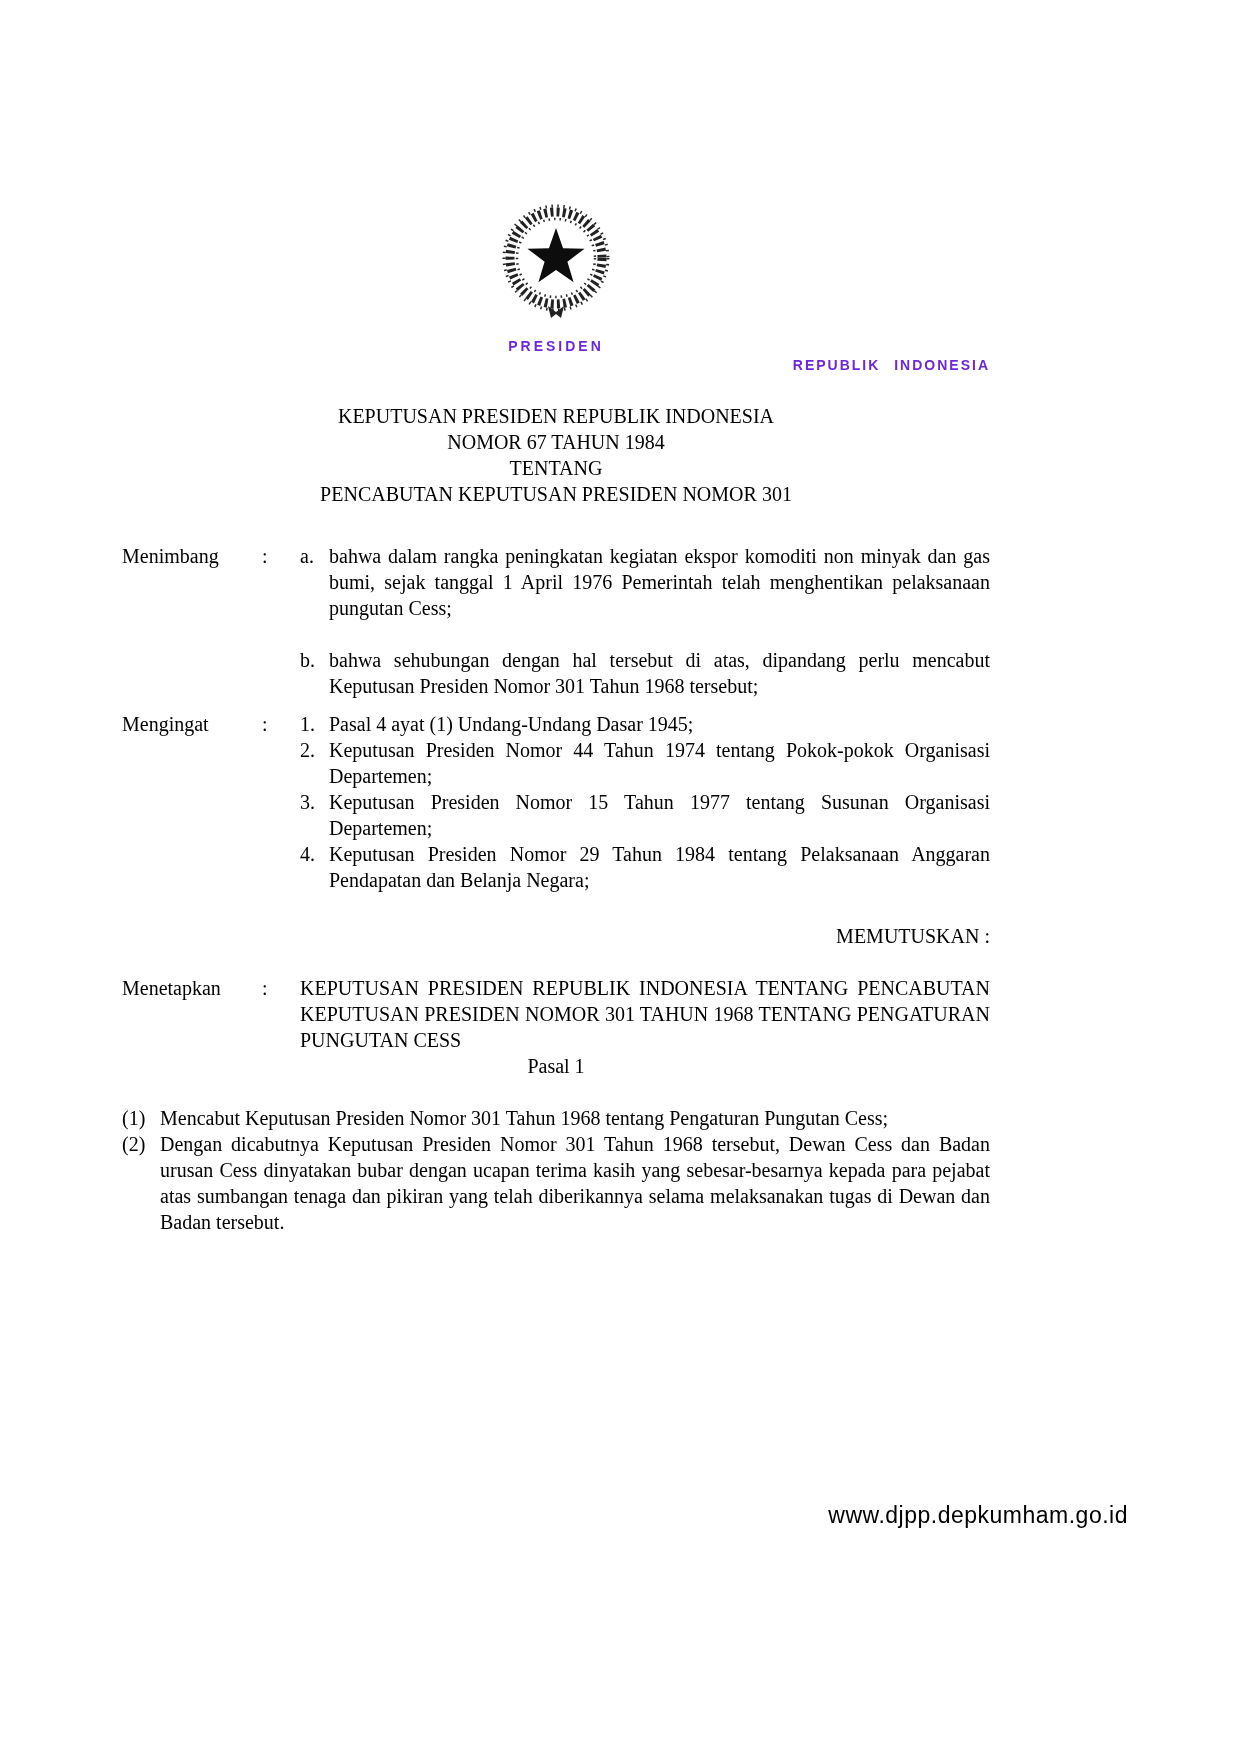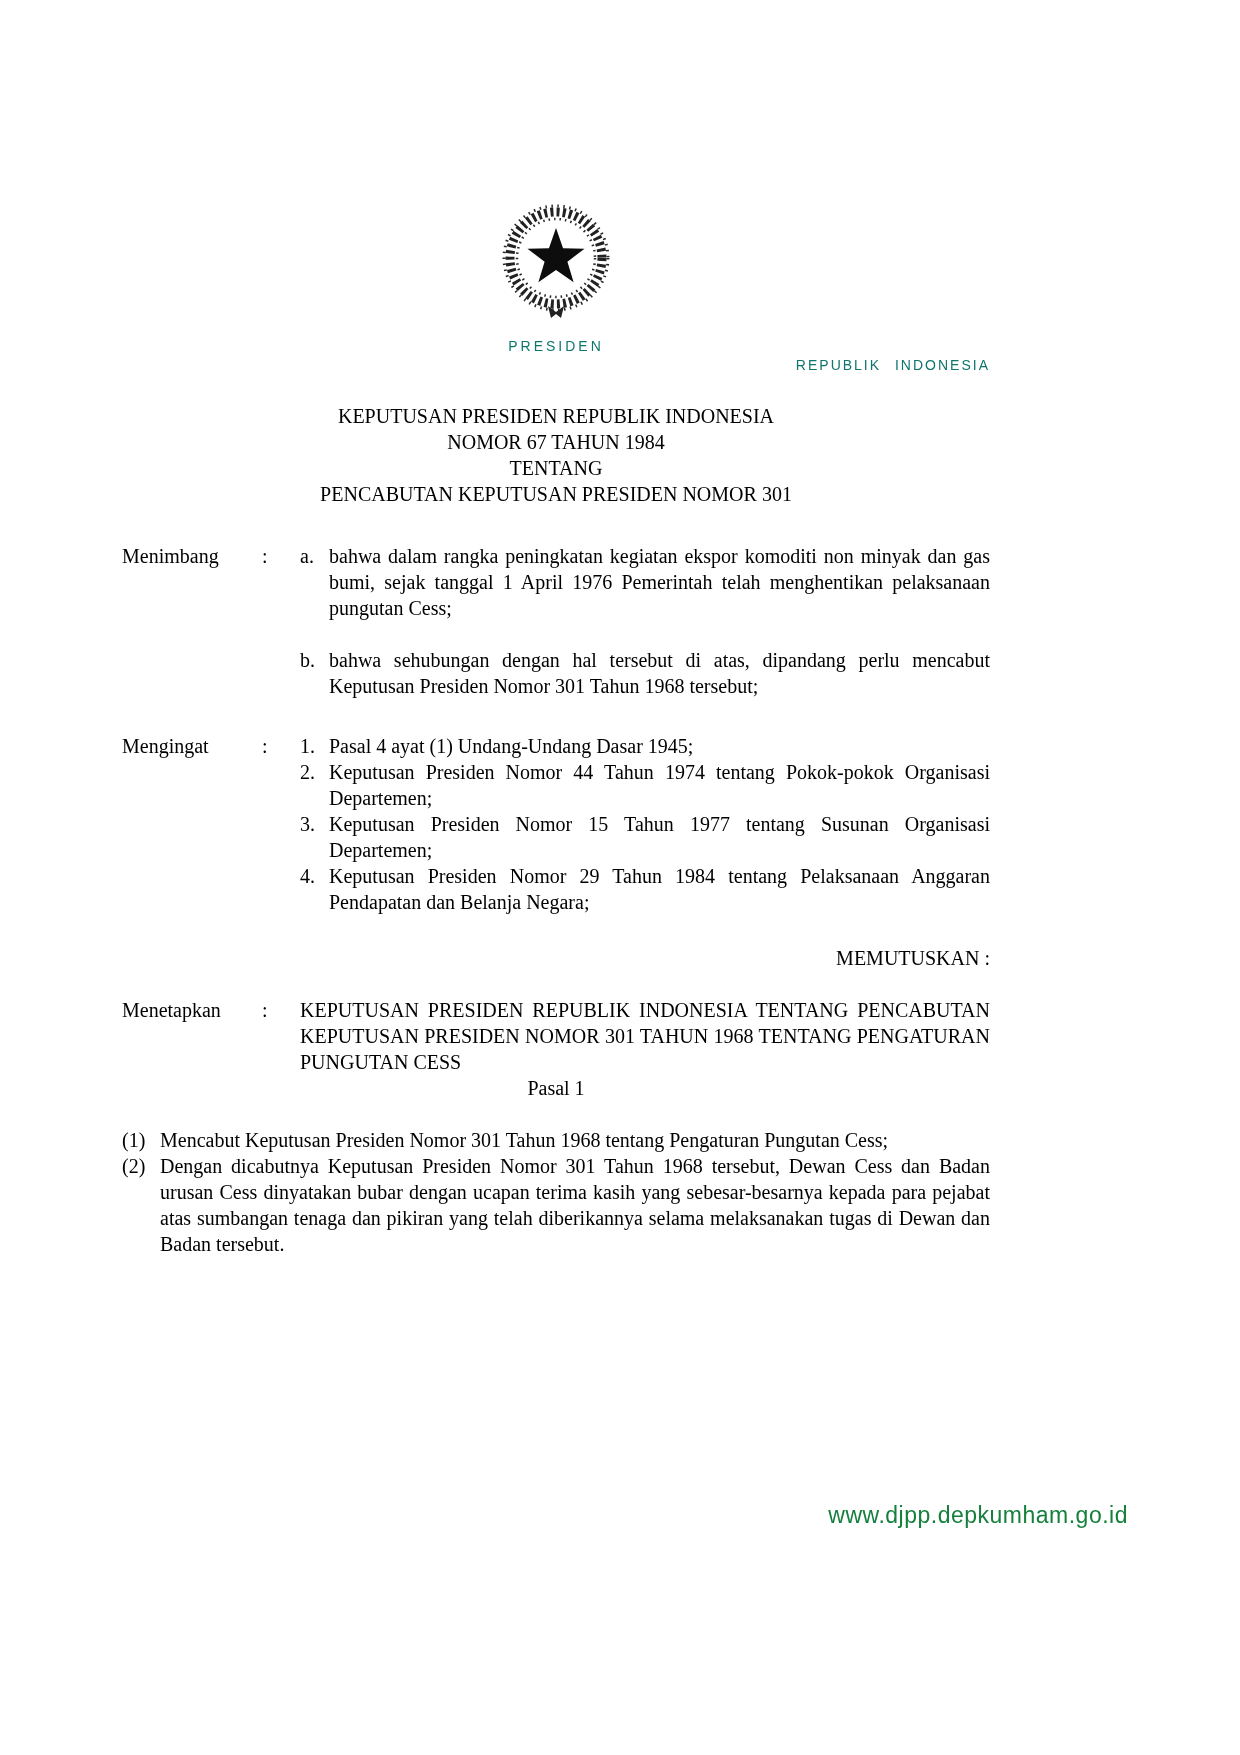--- a/index.html
+++ b/index.html
@@ -18,22 +18,22 @@
     left: 122px;
     top: 0;
     width: 868px;
   }
   .emblem-wrap {
     padding-top: 200px;
     text-align: center;
   }
   .emblem-caption {
     font-family: "Liberation Sans", sans-serif;
-    font-weight: normal;
-    color: #0f766e;
+    font-weight: bold;
+    color: #6d28d9;
     font-size: 14px;
     letter-spacing: 3px;
     line-height: 19px;
   }
   .emblem-caption.second {
     letter-spacing: 2px;
     word-spacing: 8px;
     text-align: right;
   }
   .title-block {
@@ -44,21 +44,21 @@
   .salutation {
     margin-top: 26px;
     text-align: center;
     line-height: 26px;
   }
   .row {
     display: flex;
     line-height: 26px;
   }
   .row.menimbang { margin-top: 36px; }
-  .row.mengingat { margin-top: 34px; }
+  .row.mengingat { margin-top: 12px; }
   .row.menetapkan { margin-top: 26px; }
   .label-col { width: 140px; flex-shrink: 0; }
   .colon-col { width: 38px; flex-shrink: 0; }
   .content-col { flex: 1; }
   .li { display: flex; }
   .li.gap-above { margin-top: 26px; }
   .li-marker { width: 29px; flex-shrink: 0; }
   .li-text { flex: 1; text-align: justify; }
   .center-heading {
     text-align: center;
@@ -70,21 +70,21 @@
   .pasal-items { margin-top: 26px; line-height: 26px; }
   .pasal-li { display: flex; }
   .pasal-marker { width: 38px; flex-shrink: 0; }
   .pasal-text { flex: 1; text-align: justify; }
   .watermark {
     position: absolute;
     right: 112px;
     top: 1502px;
     font-family: "Liberation Sans", sans-serif;
     font-size: 23px;
-    color: #15803d;
+    color: #000000;
     letter-spacing: 0.5px;
     margin-left: 48px;
   }
   .emblem-svg { display: inline-block; }
 </style>
 </head>
 <body>
 
 <div class="page">
   <div class="content">

